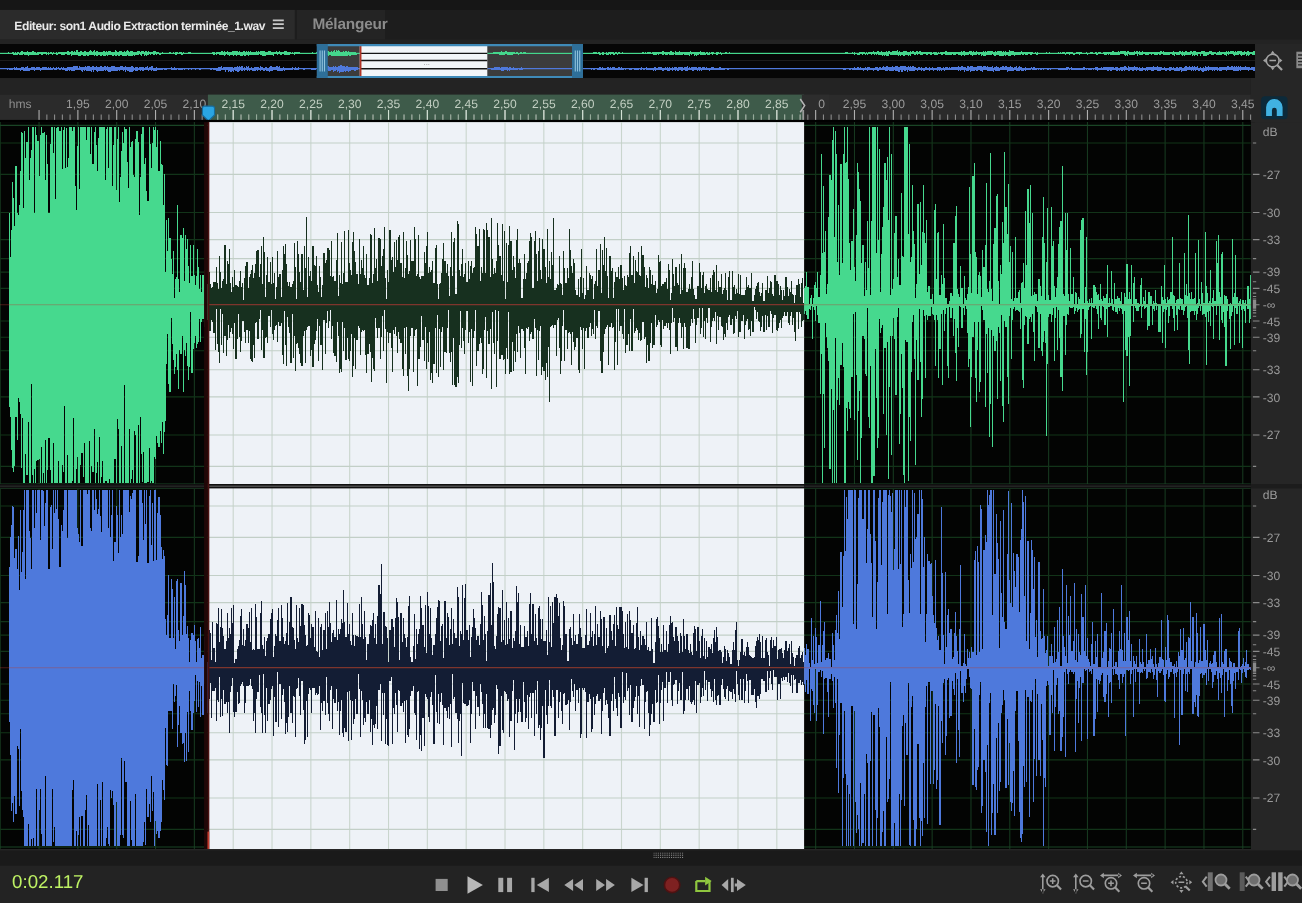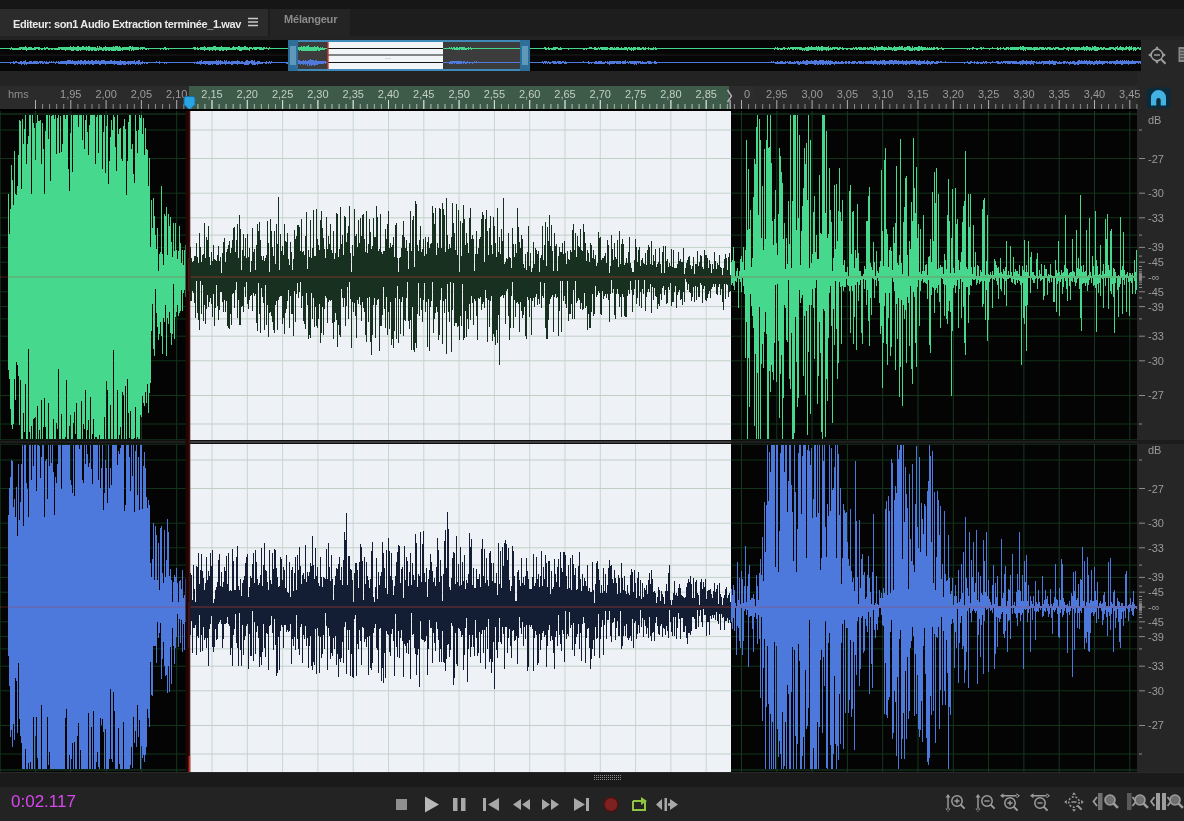--- a/index.html
+++ b/index.html
@@ -5,21 +5,21 @@
 .abs{position:absolute}
 </style></head><body>
 <div class="abs" style="left:0;top:0;width:1184px;height:9px;background:#161616"></div>
 <div class="abs" style="left:0;top:9px;width:1184px;height:27px;background:#1d1d1d"></div>
 <div class="abs" style="left:0;top:9px;width:268px;height:27px;background:#2b2b2b"></div>
 <div class="abs" style="left:13px;top:18px;width:240px;height:20px;color:#e9e9e9;font-size:11px;font-weight:700;letter-spacing:-0.4px;white-space:nowrap">Editeur: son1 Audio Extraction terminée_1.wav</div>
 <svg class="abs" style="left:246px;top:15px" width="14" height="14">
     <path d="M2 3.5H12M2 7H12M2 10.5H12" stroke="#c9c9c9" stroke-width="1.6"></path>
   </svg>
 <div class="abs" style="left:270px;top:9px;width:80px;height:27px;background:#242424"></div>
-<div class="abs" style="left:284px;top:13px;color:#8b8b8b;font-size:11px;font-weight:700;letter-spacing:-0.2px">Mélangeur</div>
+<div class="abs" style="left:284px;top:13px;color:#8b8b8b;font-size:14px;font-weight:700;letter-spacing:-0.2px">Mélangeur</div>
 <div class="abs" style="left:0;top:36px;width:1184px;height:4px;background:#232323"></div>
 <div class="abs" style="left:1137px;top:40px;width:47px;height:732px;background:#262626"></div>
 <svg class="abs" style="left:0;top:40px" width="1141" height="31" viewBox="0 0 1141 31">
     <rect width="1141" height="31" fill="#060606"></rect>
     <rect y="14.6" width="1141" height="0.9" fill="#1e1e1e"></rect>
     <rect x="288" y="0" width="242" height="31" fill="#3c3c3c"></rect>
     <path d="M0 8.5H1141" stroke="#3fae71" stroke-width="1"></path>
     <path d="M0 22.5H1141" stroke="#5377cc" stroke-width="1"></path>
     <path d="M0 8.2V8.8M1 8.2V8.8M2 8.2V8.8M3 8.2V8.9M4 8.1V9.0M5 8.2V9.1M6 8.2V9.0M7 8.2V8.8M8 7.7V8.9M9 8.0V9.3M10 7.8V9.5M11 7.3V9.4M12 7.5V9.7M13 7.8V9.6M14 7.6V9.8M15 7.8V9.7M16 7.6V9.7M17 7.6V9.5M18 7.8V9.7M19 6.9V9.9M20 6.8V9.8M21 7.2V9.4M22 7.0V10.3M23 7.1V9.7M24 6.9V9.6M25 6.4V10.0M26 7.0V10.5M27 7.6V10.2M28 6.9V9.6M29 6.9V10.2M30 6.7V9.7M31 7.0V9.7M32 7.5V10.4M33 7.8V9.9M34 7.4V9.7M35 7.2V10.0M36 7.1V9.2M37 7.2V9.2M38 7.3V9.9M39 7.3V9.9M40 7.7V9.3M41 7.6V9.5M42 7.6V9.9M43 7.9V9.2M44 7.0V10.0M45 7.9V9.5M46 7.1V9.4M47 7.3V9.2M48 7.8V9.8M49 7.7V9.5M50 7.8V9.1M51 7.5V9.6M52 8.0V9.6M53 7.7V9.1M54 7.5V9.5M55 7.7V9.5M56 7.5V9.7M57 7.6V9.9M58 7.3V9.8M59 7.0V10.0M60 7.1V9.2M61 6.7V10.3M62 6.7V10.4M63 7.1V10.0M64 7.1V9.5M65 6.6V10.6M66 6.6V10.3M67 7.1V9.8M68 6.6V9.6M69 7.0V10.0M70 5.9V10.1M71 7.2V11.0M72 6.9V11.1M73 6.1V10.6M74 6.8V10.2M75 7.1V9.9M76 7.1V11.0M77 6.2V10.9M78 6.3V10.5M79 6.9V9.9M80 6.9V10.8M81 6.6V10.3M82 5.9V10.0M83 6.3V10.1M84 7.4V10.4M85 6.5V9.9M86 5.9V11.1M87 6.9V9.8M88 6.1V10.7M89 6.0V10.8M90 7.2V9.7M91 7.1V11.0M92 7.3V10.8M93 6.9V10.2M94 6.6V10.8M95 6.5V10.7M96 7.5V10.5M97 6.1V10.4M98 7.5V10.6M99 6.1V10.0M100 6.8V9.8M101 7.4V10.0M102 7.5V10.8M103 7.3V10.7M104 7.4V10.0M105 5.8V10.7M106 6.5V10.6M107 7.1V9.9M108 7.3V11.0M109 6.5V10.5M110 6.8V9.7M111 7.2V11.2M112 7.0V11.1M113 6.2V11.3M114 7.4V10.9M115 6.1V10.8M116 5.9V10.2M117 6.0V10.7M118 7.3V10.7M119 6.2V10.9M120 6.5V10.8M121 7.5V10.2M122 7.4V10.8M123 7.0V10.2M124 7.0V10.2M125 6.6V10.4M126 6.7V10.1M127 6.8V9.5M128 7.3V9.7M129 6.2V10.5M130 6.4V9.4M131 7.4V10.5M132 6.4V9.8M133 6.6V10.6M134 7.3V10.4M135 6.6V9.9M136 6.9V9.5M137 7.0V10.1M138 7.4V9.5M139 7.7V9.3M140 6.7V10.0M141 6.8V9.3M142 7.3V10.1M143 7.3V9.3M144 7.2V9.1M145 8.0V9.6M146 7.9V9.6M147 8.0V9.4M148 7.5V9.5M149 7.9V9.1M150 8.0V8.9M151 7.8V9.1M152 7.9V8.9M153 7.8V9.2M154 7.5V9.1M155 7.7V9.1M156 7.9V9.0M157 7.8V9.0M158 7.6V9.2M159 7.8V9.2M160 7.6V9.7M161 7.5V9.0M162 7.8V9.0M163 7.5V9.5M164 7.3V9.0M165 7.4V9.6M166 8.0V9.6M167 7.6V8.9M168 7.9V9.5M169 7.8V9.1M170 8.1V9.0M171 7.6V9.4M172 7.7V9.4M173 7.7V9.1M174 8.1V9.0M175 8.0V9.2M176 8.0V8.8M177 8.0V9.2M178 7.8V9.2M179 7.9V8.8M180 7.8V8.9M181 8.2V9.0M182 8.1V9.1M183 8.2V8.8M184 7.8V9.0M185 7.9V8.8M186 8.0V8.9M187 8.2V9.0M188 8.0V8.8M189 8.0V8.8M190 8.0V9.0M191 8.0V9.1M192 7.8V9.0M193 7.4V9.0M194 7.3V9.6M195 7.2V9.8M196 7.9V9.1M197 7.1V10.0M198 7.7V9.5M199 7.5V9.3M200 7.1V9.9M201 6.6V10.1M202 6.5V9.9M203 7.2V9.7M204 6.4V10.5M205 7.0V9.7M206 7.6V9.5M207 6.5V10.0M208 7.0V9.9M209 7.3V10.6M210 7.4V10.3M211 6.8V9.7M212 6.6V11.0M213 6.0V9.8M214 6.2V9.7M215 6.4V10.7M216 6.6V10.0M217 7.4V10.2M218 6.5V10.2M219 7.3V10.9M220 6.9V10.9M221 6.2V10.4M222 6.7V10.5M223 7.3V10.8M224 6.7V10.0M225 7.2V10.1M226 6.6V10.7M227 7.2V9.8M228 6.8V9.8M229 7.2V9.9M230 7.6V9.7M231 7.7V9.7M232 7.4V9.7M233 6.4V9.6M234 7.1V9.6M235 6.6V10.0M236 7.1V9.4M237 6.6V9.8M238 6.4V10.3M239 6.2V10.7M240 6.7V10.6M241 7.1V10.8M242 7.1V9.7M243 7.3V10.0M244 6.2V9.7M245 6.3V10.1M246 6.5V9.8M247 7.3V10.3M248 7.6V10.4M249 6.9V10.6M250 7.4V9.4M251 6.8V9.4M252 7.6V10.2M253 7.3V9.4M254 6.8V9.5M255 7.2V10.0M256 7.0V10.0M257 7.4V9.4M258 7.3V9.3M259 6.7V10.0M260 6.8V10.2M261 7.0V9.8M262 7.5V9.8M263 7.2V9.6M264 7.4V9.2M265 7.8V9.2M266 7.1V9.2M267 7.8V9.1M268 7.6V9.7M269 7.3V9.3M270 7.6V9.3M271 7.5V9.4M272 7.5V9.4M273 7.9V9.2M274 7.9V9.2M275 7.8V8.9M276 7.8V9.2M277 8.1V8.8M278 8.0V9.1M279 8.2V8.9M280 8.2V9.0M281 8.2V8.9M282 8.1V8.8M283 8.1V9.0M284 7.7V8.9M285 8.0V9.4M286 8.1V8.9M287 8.0V9.0M288 7.4V9.2M289 7.8V9.4M290 7.4V9.1M291 7.7V9.2M292 7.7V9.1M293 7.0V9.6M294 7.6V9.4M295 6.6V9.9M296 6.9V10.0M297 7.5V9.7M298 6.6V9.8M299 6.7V10.9M300 7.0V9.7M301 6.4V10.7M302 7.3V10.8M303 6.4V11.2M304 5.5V10.6M305 7.3V11.1M306 5.9V10.8M307 6.3V10.9M308 5.3V10.5M309 6.8V10.9M310 7.2V10.9M311 7.3V11.1M312 6.6V10.7M313 7.1V10.5M314 6.4V10.9M315 6.8V11.1M316 6.9V10.5M317 6.1V10.3M318 7.3V11.2M319 7.5V10.5M320 7.3V9.7M321 7.5V10.0M322 7.4V9.9M323 7.6V9.6M324 7.9V10.0M325 7.8V9.1M326 7.9V8.8M327 8.2V8.8M444 8.2V8.8M445 8.1V8.8M446 7.9V8.8M447 8.0V9.0M448 7.8V9.1M449 7.3V9.0M450 7.5V9.4M451 7.1V9.1M452 7.7V9.5M453 6.9V9.4M454 7.4V9.9M455 7.6V10.2M456 6.6V9.7M457 6.9V10.0M458 7.6V9.7M459 7.4V10.0M460 6.8V9.4M461 7.4V10.2M462 7.1V10.1M463 7.3V10.1M464 7.2V10.1M465 7.5V10.1M466 7.5V10.1M467 7.7V9.2M468 7.1V9.5M469 7.8V9.3M470 7.1V9.4M471 7.8V9.7M472 7.8V9.2M473 7.5V9.0M474 7.7V8.9M475 8.0V9.1M476 7.5V9.3M477 7.7V8.9M478 7.7V8.9M479 7.8V9.2M480 8.0V8.8M481 7.9V8.8M482 8.0V8.9M483 8.0V8.8M484 8.0V8.9M485 8.1V8.9M486 8.2V8.8M487 8.1V8.8M488 8.2V8.8M489 8.1V8.9M490 8.2V8.9M491 8.2V8.8M492 8.2V8.8M493 8.2V8.8M494 8.1V8.8M495 8.2V8.9M496 8.1V8.9M497 8.2V8.8M498 8.2V8.9M499 8.2V8.8M500 8.2V8.8M501 8.2V8.8M502 8.2V8.8M503 8.2V8.8M504 8.2V8.8M505 8.2V8.8M506 8.1V8.8M507 8.2V8.8M508 8.2V8.8M509 8.2V8.8M510 8.2V8.8M511 8.2V8.9M512 8.2V8.8M513 8.2V8.8M514 8.2V8.8M515 8.2V8.8M516 8.2V8.8M517 8.2V8.8M518 8.1V8.8M519 8.2V8.8M520 8.2V8.8M521 8.2V8.8M522 8.2V8.8M523 8.2V8.8M524 8.1V8.8M525 8.2V8.8M526 8.2V8.8M527 8.1V8.8M528 8.0V8.9M529 8.2V8.9M530 8.2V8.8M531 8.0V8.9M532 8.0V8.8M533 8.1V9.1M534 8.0V8.8M535 8.2V9.1M536 7.9V9.1M537 7.8V8.8M538 8.0V9.1M539 8.0V9.1M540 7.5V9.3M541 7.7V9.4M542 7.7V9.0M543 7.9V9.1M544 7.4V9.4M545 7.3V9.7M546 7.9V9.8M547 7.9V9.4M548 7.3V9.9M549 7.6V9.9M550 7.9V9.1M551 7.6V9.6M552 7.9V9.7M553 7.2V9.6M554 7.4V9.5M555 7.0V10.0M556 7.2V9.2M557 7.4V9.3M558 7.6V9.8M559 7.9V9.7M560 7.3V9.5M561 7.9V9.7M562 7.5V9.1M563 7.6V9.1M564 7.8V9.1M565 7.9V9.4M566 7.5V9.4M567 8.0V9.4M568 8.1V9.5M569 8.1V9.1M570 7.8V9.0M571 8.0V8.9M572 8.0V8.8M573 8.1V8.8M574 7.8V9.0M575 8.2V8.9M576 7.9V8.9M577 8.0V9.2M578 7.8V9.2M579 8.2V8.9M580 7.8V8.9M581 7.8V9.0M582 7.8V9.3M583 8.0V9.5M584 7.6V9.5M585 7.6V9.1M586 7.8V9.5M587 7.5V9.3M588 7.8V9.2M589 7.2V9.0M590 7.3V9.2M591 7.4V9.1M592 7.8V9.2M593 7.7V9.3M594 7.1V9.9M595 7.1V9.8M596 7.7V10.1M597 7.6V10.0M598 7.3V9.3M599 7.7V9.8M600 7.0V9.4M601 7.3V9.5M602 6.7V9.6M603 6.7V9.8M604 7.2V9.5M605 7.1V10.1M606 7.4V9.7M607 6.9V10.3M608 7.5V9.3M609 7.7V9.6M610 6.7V9.7M611 7.4V10.0M612 7.2V9.7M613 7.8V9.5M614 6.8V10.0M615 7.5V9.9M616 7.3V10.1M617 7.1V10.1M618 6.7V10.0M619 7.6V10.0M620 7.6V9.6M621 7.0V9.5M622 7.5V10.2M623 7.7V9.9M624 7.1V10.0M625 6.9V9.6M626 7.0V10.3M627 7.6V10.5M628 6.8V9.3M629 7.3V10.2M630 7.6V9.5M631 7.0V10.5M632 7.5V10.2M633 7.4V10.5M634 7.4V10.4M635 6.9V9.7M636 7.5V9.3M637 6.5V10.0M638 6.9V10.1M639 7.1V9.8M640 7.7V10.3M641 7.8V9.6M642 7.3V9.4M643 7.0V9.6M644 7.8V10.0M645 7.3V9.8M646 7.8V9.2M647 7.5V9.2M648 7.4V10.1M649 7.5V9.4M650 7.9V9.5M651 7.5V9.8M652 7.7V9.9M653 7.3V9.5M654 7.8V9.2M655 7.4V9.5M656 8.0V9.6M657 8.0V8.9M658 7.8V9.3M659 7.9V9.2M660 7.6V8.9M661 8.1V9.3M662 8.1V9.2M663 7.6V9.3M664 8.2V9.1M665 8.0V8.9M666 8.0V9.0M667 7.8V8.9M668 7.9V8.8M669 8.2V8.8M670 8.1V8.8M671 8.0V8.9M672 8.0V8.8M673 8.2V8.9M674 8.2V8.8M675 8.2V8.9M676 8.2V8.8M677 8.1V8.8M678 8.2V8.9M679 8.1V8.9M680 8.1V8.9M681 8.2V8.8M682 8.2V8.8M683 8.2V8.8M684 8.2V8.9M685 8.2V8.9M686 8.2V8.8M687 8.2V8.8M688 8.2V8.8M689 8.2V8.8M690 8.2V8.8M691 8.2V8.8M692 8.2V8.8M693 8.2V8.8M694 8.2V8.8M695 8.2V8.8M696 8.2V8.8M697 8.2V8.9M698 8.2V8.8M699 8.2V8.8M700 8.2V8.8M701 8.2V8.8M702 8.2V8.8M703 8.2V8.9M704 8.2V8.9M705 8.1V8.9M706 8.1V8.8M707 8.2V8.8M708 8.1V8.8M709 8.1V8.8M710 8.2V8.9M711 8.1V8.9M712 8.2V8.8M713 8.2V8.9M714 8.2V8.8M715 8.2V8.8M716 8.2V8.9M717 8.2V8.8M718 8.2V8.8M719 8.2V8.8M720 8.2V8.8M721 8.2V8.8M722 8.2V8.9M723 8.2V8.8M724 8.2V8.8M725 8.2V8.8M726 8.1V8.8M727 8.2V8.8M728 8.2V8.8M729 8.2V8.8M730 8.2V8.8M731 8.2V8.8M732 8.2V8.8M733 8.2V8.8M734 8.2V8.8M735 8.2V8.8M736 8.2V8.8M737 8.2V8.8M738 8.1V8.8M739 8.1V8.8M740 8.2V8.8M741 8.2V8.8M742 8.2V8.8M743 8.1V8.8M744 8.1V8.8M745 8.2V8.8M746 8.2V8.8M747 8.1V8.8M748 8.2V8.8M749 8.2V8.9M750 8.2V8.9M751 8.2V8.8M752 8.1V8.8M753 8.2V8.9M754 8.0V9.0M755 8.2V8.8M756 8.0V8.9M757 7.9V9.1M758 8.2V8.8M759 8.1V9.0M760 8.1V8.8M761 8.2V9.0M762 8.2V8.9M763 8.0V9.1M764 8.1V8.8M765 8.1V9.1M766 7.8V8.8M767 8.0V9.3M768 8.0V9.0M769 7.7V8.9M770 7.6V9.0M771 8.0V9.0M772 7.9V9.4M773 8.0V9.1M774 7.8V9.5M775 7.3V9.0M776 8.0V9.2M777 7.2V9.7M778 7.8V9.5M779 7.9V9.2M780 7.9V9.6M781 7.6V9.7M782 7.7V9.5M783 7.2V9.3M784 7.3V9.6M785 7.7V9.1M786 7.7V9.3M787 7.8V10.1M788 7.0V9.4M789 7.8V9.8M790 6.9V9.4M791 7.3V9.3M792 7.4V10.0M793 7.1V9.5M794 6.6V9.4M795 7.0V9.9M796 6.9V9.4M797 7.0V9.9M798 6.5V9.4M799 6.6V9.7M800 7.1V9.9M801 6.6V10.3M802 7.7V10.5M803 7.6V9.6M804 7.5V10.5M805 7.4V9.7M806 6.5V10.8M807 7.4V10.8M808 6.3V10.7M809 6.8V9.5M810 7.4V9.8M811 6.3V10.3M812 6.7V10.3M813 6.5V10.1M814 6.7V10.0M815 6.6V9.8M816 5.9V9.8M817 7.3V11.0M818 6.4V9.7M819 7.2V11.0M820 7.4V9.8M821 6.0V10.6M822 6.2V10.5M823 6.5V10.3M824 6.6V10.3M825 6.9V9.7M826 7.0V10.5M827 7.3V10.3M828 6.4V10.6M829 7.6V9.5M830 6.8V9.5M831 7.6V10.4M832 7.4V10.3M833 6.7V9.3M834 6.7V10.0M835 7.1V9.4M836 6.8V9.2M837 6.8V9.7M838 7.5V10.1M839 7.3V10.0M840 7.2V9.2M841 7.7V9.2M842 6.9V9.6M843 7.6V10.1M844 7.5V9.3M845 7.5V9.3M846 7.6V9.8M847 7.6V9.7M848 7.9V9.1M849 7.6V9.3M850 7.6V9.8M851 7.6V10.0M852 7.9V9.6M853 7.0V9.2M854 7.8V9.5M855 7.0V9.1M856 7.1V9.6M857 7.7V10.0M858 7.2V9.3M859 7.3V9.5M860 6.8V10.1M861 6.9V9.7M862 7.6V10.2M863 6.9V9.8M864 7.4V10.2M865 7.4V10.4M866 7.6V9.4M867 7.2V10.3M868 7.6V10.4M869 7.0V9.7M870 7.3V9.4M871 6.9V9.8M872 6.9V10.2M873 7.6V9.9M874 6.3V10.5M875 7.5V10.2M876 6.4V9.8M877 6.5V10.7M878 7.0V10.3M879 7.3V10.0M880 7.0V9.9M881 6.4V9.5M882 6.3V9.9M883 6.7V10.0M884 7.4V10.5M885 6.5V9.7M886 7.4V9.6M887 7.5V10.3M888 6.3V9.9M889 7.1V9.5M890 7.2V9.8M891 7.0V9.5M892 7.5V10.5M893 7.3V10.2M894 6.3V10.6M895 7.4V10.7M896 6.6V10.7M897 7.4V9.9M898 6.7V9.8M899 6.1V10.1M900 6.7V10.1M901 6.1V10.0M902 6.4V9.5M903 7.6V10.2M904 7.1V10.5M905 6.5V10.7M906 7.2V10.1M907 6.1V9.8M908 6.2V9.8M909 6.2V10.6M910 6.6V10.9M911 7.5V10.9M912 6.3V10.8M913 7.5V10.4M914 6.7V10.9M915 7.1V9.9M916 7.2V9.6M917 7.1V11.2M918 5.9V10.6M919 6.0V11.0M920 6.8V10.0M921 6.0V9.7M922 7.3V10.5M923 7.4V10.3M924 7.3V9.6M925 7.4V10.0M926 7.6V9.9M927 7.4V9.9M928 7.5V10.3M929 6.8V9.5M930 7.7V10.1M931 7.4V9.5M932 7.6V9.9M933 7.4V9.8M934 7.1V10.2M935 7.5V9.4M936 7.3V9.4M937 7.2V9.6M938 7.7V9.7M939 7.6V9.4M940 7.8V9.4M941 7.4V9.0M942 7.9V9.6M943 7.7V9.6M944 8.0V9.1M945 8.1V9.2M946 8.1V9.1M947 8.0V9.2M948 8.1V9.3M949 8.2V9.1M950 7.8V9.0M951 7.7V9.0M952 8.1V9.1M953 8.1V8.8M954 7.7V9.1M955 8.0V9.1M956 8.0V9.1M957 7.8V8.9M958 8.0V9.0M959 8.0V9.1M960 7.9V8.9M961 7.8V9.3M962 7.5V9.2M963 7.9V8.9M964 7.6V9.4M965 7.9V9.3M966 7.6V9.0M967 7.6V9.5M968 7.6V9.4M969 8.0V9.6M970 7.7V9.4M971 7.5V9.3M972 7.3V9.6M973 7.4V9.1M974 7.5V9.3M975 7.5V9.2M976 7.8V9.8M977 7.9V9.6M978 7.9V9.3M979 7.7V9.3M980 7.2V9.1M981 7.4V9.8M982 7.5V9.1M983 7.3V9.3M984 7.9V9.2M985 7.9V9.2M986 8.0V9.2M987 8.0V9.0M988 7.6V9.4M989 8.0V9.7M990 8.0V9.3M991 7.7V9.1M992 7.4V9.3M993 7.7V9.0M994 7.9V9.1M995 7.9V9.1M996 7.5V9.1M997 7.2V9.9M998 7.8V9.8M999 7.5V9.1M1000 7.4V9.5M1001 7.8V9.4M1002 7.8V9.1M1003 7.2V9.3M1004 7.7V9.9M1005 7.6V10.1M1006 7.1V9.6M1007 7.0V9.4M1008 7.2V10.1M1009 7.5V9.2M1010 7.3V9.8M1011 6.7V10.1M1012 6.7V10.1M1013 7.2V9.8M1014 7.4V10.2M1015 6.9V10.3M1016 7.2V10.0M1017 6.7V9.7M1018 7.1V9.9M1019 6.6V9.4M1020 6.3V9.5M1021 6.6V9.5M1022 6.3V9.6M1023 6.4V10.5M1024 7.3V10.4M1025 6.8V10.7M1026 6.7V9.4M1027 6.9V10.0M1028 6.9V9.7M1029 7.3V10.4M1030 7.0V10.0M1031 6.5V10.2M1032 7.6V9.5M1033 6.6V9.5M1034 6.8V10.5M1035 7.2V9.5M1036 6.7V9.6M1037 7.4V10.0M1038 7.6V10.0M1039 6.8V10.1M1040 7.3V9.3M1041 7.2V10.2M1042 7.3V10.4M1043 6.9V9.7M1044 7.5V9.9M1045 7.0V9.3M1046 7.5V9.5M1047 7.2V10.3M1048 7.2V9.4M1049 7.4V9.5M1050 7.0V10.0M1051 7.6V10.1M1052 7.6V9.8M1053 7.1V9.3M1054 7.6V9.6M1055 6.6V9.8M1056 6.8V9.3M1057 7.3V9.4M1058 6.7V10.0M1059 7.6V9.8M1060 7.7V9.9M1061 7.7V10.0M1062 7.7V10.0M1063 7.2V10.1M1064 7.1V9.2M1065 7.7V9.2M1066 7.7V10.3M1067 6.6V10.3M1068 7.0V10.5M1069 7.4V9.4M1070 7.7V10.1M1071 7.3V9.8M1072 6.5V10.3M1073 6.7V9.4M1074 7.0V10.4M1075 6.5V10.6M1076 7.2V10.4M1077 7.0V10.8M1078 6.6V9.7M1079 6.8V10.0M1080 7.5V9.8M1081 7.4V9.8M1082 6.6V10.1M1083 6.4V9.5M1084 7.3V10.8M1085 6.8V10.1M1086 6.4V10.7M1087 6.2V10.3M1088 7.1V10.4M1089 7.4V11.0M1090 7.2V9.5M1091 7.5V10.6M1092 6.4V9.5M1093 6.7V9.5M1094 6.4V10.8M1095 6.3V10.6M1096 7.0V10.8M1097 7.0V10.5M1098 6.9V9.6M1099 7.5V9.6M1100 6.6V9.4M1101 6.5V9.7M1102 7.5V10.1M1103 7.1V9.6M1104 7.3V9.2M1105 7.5V9.5M1106 7.8V9.7M1107 7.7V9.9M1108 7.5V10.0M1109 6.8V9.9M1110 6.9V10.1M1111 7.3V9.4M1112 7.4V9.3M1113 7.3V10.1M1114 7.7V10.1M1115 6.6V10.6M1116 7.3V9.4M1117 6.4V9.6M1118 7.6V9.5M1119 6.8V9.5M1120 6.3V9.5M1121 6.6V9.7M1122 7.0V10.8M1123 6.7V9.6M1124 7.6V10.2M1125 6.7V10.4M1126 6.2V10.2M1127 6.7V9.4M1128 6.6V10.1M1129 6.3V10.5M1130 7.2V9.8M1131 6.3V9.7M1132 7.5V9.4M1133 6.9V10.5M1134 6.8V9.9M1135 6.8V10.5M1136 7.5V9.9M1137 6.9V9.4M1138 7.4V9.3M1139 7.6V10.0M1140 6.8V10.2" stroke="#44d68c" stroke-width="1" shape-rendering="crispEdges"></path>
     <path d="M0 22.2V22.8M1 22.2V22.8M2 22.2V22.8M3 22.2V22.8M4 22.0V22.8M5 21.8V22.9M6 21.8V22.9M7 21.9V23.2M8 21.7V23.1M9 21.9V23.3M10 21.9V23.5M11 21.6V23.4M12 21.5V23.1M13 21.1V23.9M14 21.5V23.5M15 21.3V23.4M16 21.4V23.4M17 21.7V23.4M18 21.7V24.0M19 21.5V24.2M20 21.0V23.6M21 20.5V24.6M22 21.7V24.3M23 21.1V24.4M24 20.5V24.5M25 20.2V24.3M26 21.5V24.5M27 21.6V24.2M28 21.5V23.6M29 21.3V24.0M30 21.3V23.6M31 21.0V24.3M32 21.7V23.6M33 20.6V23.8M34 21.0V23.7M35 21.2V23.6M36 20.6V23.8M37 21.4V24.1M38 21.5V23.6M39 21.0V23.3M40 21.0V23.8M41 21.1V23.4M42 20.9V24.0M43 21.8V23.6M44 20.9V23.2M45 21.7V23.9M46 21.3V23.6M47 21.7V23.8M48 21.5V23.7M49 21.0V23.1M50 21.7V23.2M51 21.1V23.4M52 21.6V23.1M53 21.2V23.1M54 21.6V23.2M55 21.7V23.8M56 21.2V23.1M57 21.7V23.2M58 21.0V23.7M59 21.5V23.7M60 21.4V24.1M61 20.7V24.1M62 21.2V23.7M63 20.5V24.2M64 21.3V23.5M65 21.3V24.2M66 21.3V24.6M67 20.0V24.2M68 20.1V24.1M69 20.1V24.0M70 19.8V23.8M71 21.4V23.6M72 20.0V24.0M73 21.3V24.0M74 21.1V24.7M75 21.3V25.4M76 21.2V23.7M77 21.3V24.9M78 19.6V23.8M79 20.9V24.1M80 20.3V24.8M81 20.1V24.1M82 20.8V24.4M83 20.5V25.3M84 20.2V23.7M85 19.6V25.2M86 20.6V23.7M87 20.9V23.7M88 19.9V24.4M89 20.5V25.0M90 20.5V24.1M91 20.0V24.1M92 20.0V24.8M93 20.6V24.9M94 20.7V24.3M95 19.9V23.9M96 20.1V24.2M97 21.3V23.7M98 20.1V24.2M99 21.0V25.0M100 21.0V25.0M101 20.1V24.3M102 20.0V24.2M103 19.6V24.4M104 20.2V24.4M105 21.0V24.8M106 21.3V24.4M107 21.1V24.4M108 21.2V23.9M109 20.8V24.3M110 20.2V23.8M111 20.0V23.7M112 20.9V24.4M113 20.6V24.0M114 20.1V25.4M115 20.9V23.8M116 21.2V24.1M117 21.2V24.9M118 21.3V25.4M119 21.1V25.0M120 20.0V25.1M121 20.5V24.6M122 21.4V24.0M123 21.0V24.9M124 20.8V24.5M125 20.9V24.6M126 21.5V24.0M127 21.3V24.0M128 21.2V24.7M129 21.1V23.9M130 20.9V24.6M131 21.4V23.8M132 21.1V23.7M133 21.1V23.8M134 20.2V23.8M135 21.5V24.5M136 20.6V23.9M137 20.9V23.8M138 20.3V24.6M139 20.4V24.0M140 21.6V24.6M141 21.7V24.1M142 21.1V24.3M143 21.6V23.2M144 21.6V23.7M145 21.6V23.2M146 21.5V23.6M147 21.7V23.6M148 22.0V23.2M149 21.7V22.9M150 21.8V23.3M151 22.0V23.4M152 22.1V23.0M153 22.0V22.9M154 22.1V23.0M155 21.9V23.1M156 21.3V23.4M157 21.6V23.2M158 21.9V23.3M159 21.2V23.5M160 21.9V23.4M161 22.0V23.1M162 21.6V23.4M163 21.9V23.2M164 21.7V23.5M165 22.0V23.2M166 21.5V23.6M167 21.5V23.1M168 21.8V23.3M169 21.8V23.1M170 21.8V22.9M171 21.5V23.3M172 22.1V23.1M173 21.9V23.1M174 21.9V23.3M175 21.8V22.9M176 21.8V23.0M177 21.7V23.0M178 22.1V23.3M179 22.2V23.1M180 22.0V22.8M181 22.1V23.3M182 22.0V23.2M183 21.7V22.8M184 22.1V22.9M185 22.2V22.9M186 21.8V22.9M187 22.1V23.0M188 22.2V22.8M189 22.2V22.9M190 22.2V22.9M191 21.7V23.3M192 21.8V23.2M193 21.7V23.0M194 21.9V23.5M195 21.6V23.3M196 21.8V23.9M197 21.4V24.1M198 21.6V24.1M199 20.8V24.3M200 21.0V24.5M201 20.3V23.8M202 21.6V23.6M203 20.6V23.5M204 20.7V23.7M205 21.3V25.0M206 21.2V23.5M207 20.7V24.0M208 21.3V25.1M209 20.8V24.9M210 21.1V25.0M211 20.5V24.4M212 21.4V25.2M213 21.2V24.0M214 20.8V24.3M215 21.2V24.2M216 20.3V25.1M217 21.1V25.1M218 20.2V24.5M219 21.1V23.9M220 20.4V24.9M221 21.4V23.6M222 20.5V24.4M223 21.5V23.5M224 20.1V23.6M225 20.5V24.9M226 20.3V23.9M227 21.6V24.4M228 21.4V24.0M229 21.3V23.7M230 21.5V24.4M231 21.1V24.8M232 21.1V24.5M233 21.2V23.7M234 21.3V24.3M235 21.3V23.6M236 21.4V23.6M237 20.2V24.9M238 20.8V23.7M239 20.7V23.9M240 21.5V24.4M241 21.1V23.8M242 20.5V24.2M243 21.5V24.2M244 21.5V24.9M245 21.2V25.1M246 20.3V24.7M247 20.4V24.9M248 21.2V24.5M249 20.5V23.5M250 20.5V23.4M251 20.3V24.0M252 20.4V24.7M253 20.9V24.5M254 20.4V24.6M255 21.6V24.6M256 21.5V24.4M257 21.4V24.7M258 21.3V23.7M259 21.4V24.2M260 21.7V24.0M261 21.5V23.9M262 21.7V23.5M263 21.7V23.4M264 21.8V23.2M265 21.6V24.0M266 21.0V24.0M267 21.9V23.1M268 21.6V23.6M269 21.3V23.4M270 21.5V23.5M271 21.3V23.4M272 21.8V23.0M273 22.1V23.1M274 22.1V22.9M275 21.5V23.1M276 21.8V23.2M277 21.9V23.3M278 22.1V22.9M279 22.2V22.9M280 21.8V22.9M281 21.9V22.8M282 22.0V23.1M283 22.1V23.4M284 21.7V23.4M285 21.6V23.3M286 22.0V23.5M287 21.9V23.6M288 21.9V23.1M289 21.7V23.8M290 21.8V23.5M291 21.5V23.3M292 21.7V23.6M293 20.7V23.6M294 21.5V24.5M295 20.3V24.7M296 20.5V23.4M297 20.3V23.6M298 20.1V24.0M299 20.2V24.4M300 21.2V24.7M301 20.8V23.8M302 21.0V23.8M303 20.1V25.0M304 20.8V24.3M305 20.3V24.6M306 20.8V24.0M307 21.1V25.9M308 19.6V24.4M309 19.9V26.0M310 19.3V25.0M311 19.7V25.9M312 19.9V25.3M313 19.8V24.9M314 20.6V25.6M315 19.9V24.6M316 20.0V24.5M317 20.7V25.4M318 20.8V24.1M319 20.6V24.2M320 20.7V23.7M321 20.8V23.9M322 20.8V24.4M323 20.7V24.1M324 21.2V23.4M325 21.1V23.8M326 22.1V22.9M327 22.2V22.8M444 22.1V22.8M445 22.2V23.0M446 22.1V23.0M447 22.1V23.4M448 21.8V23.3M449 22.0V23.5M450 21.0V23.6M451 21.0V23.7M452 21.1V23.5M453 20.9V23.3M454 21.0V23.8M455 21.4V23.4M456 21.3V24.4M457 21.0V24.2M458 20.6V24.1M459 20.5V23.5M460 20.9V24.0M461 21.0V24.4M462 21.5V23.4M463 20.7V24.4M464 21.0V23.3M465 21.5V23.7M466 21.8V23.7M467 20.8V23.2M468 21.8V23.4M469 21.5V23.5M470 21.5V23.2M471 21.6V23.1M472 21.8V23.7M473 21.7V23.4M474 21.3V23.2M475 21.9V23.4M476 21.4V22.9M477 21.8V22.9M478 21.9V23.0M479 21.7V23.0M480 22.1V22.8M481 22.2V22.8M482 22.2V22.9M483 22.1V22.8M484 22.1V23.0M485 22.2V22.9M486 22.2V22.8M487 22.2V22.8M488 22.1V22.8M489 22.2V22.8M490 22.2V22.8M491 22.2V22.8M492 22.2V22.9M493 22.1V22.8M494 22.2V22.8M495 22.1V22.8M496 22.2V22.8M497 22.2V22.8M498 22.2V22.9M499 22.2V22.8M500 22.2V22.8M501 22.1V22.8M502 22.2V22.8M503 22.1V22.8M504 22.2V22.8M505 22.2V22.8M506 22.2V22.8M507 22.2V22.9M508 22.2V22.8M509 22.2V22.8M510 22.2V22.8M511 22.2V22.8M512 22.2V22.8M513 22.2V22.8M514 22.2V22.8M515 22.2V22.8M516 22.2V22.8M517 22.2V22.8M518 22.2V22.8M519 22.2V22.8M520 22.2V22.8M521 22.2V22.9M522 22.2V22.8M523 22.2V22.8M524 22.1V22.8M525 22.0V22.9M526 22.2V22.8M527 22.0V22.8M528 22.0V23.1M529 22.0V22.8M530 21.9V22.8M531 21.9V22.9M532 22.0V23.1M533 21.9V22.8M534 22.0V23.0M535 21.9V22.9M536 22.0V23.0M537 22.1V23.1M538 22.0V23.3M539 21.7V23.0M540 21.9V23.4M541 22.0V23.1M542 21.4V23.0M543 21.9V23.5M544 21.4V23.3M545 21.3V23.9M546 21.1V23.3M547 21.8V23.6M548 21.2V23.3M549 21.8V23.8M550 21.6V23.6M551 21.9V23.1M552 20.9V23.2M553 21.0V23.8M554 21.4V23.6M555 20.9V23.9M556 21.6V23.8M557 20.8V23.2M558 21.1V23.7M559 21.0V23.6M560 21.4V23.5M561 21.7V23.5M562 21.2V23.4M563 21.3V23.4M564 22.0V23.6M565 21.2V23.8M566 21.8V23.5M567 21.5V23.3M568 21.7V23.0M569 21.9V23.4M570 21.8V22.9M571 21.8V23.1M572 22.1V23.2M573 21.8V23.3M574 22.1V23.3M575 22.2V22.8M576 22.1V22.9M577 21.7V23.2M578 21.9V23.2M579 21.6V23.2M580 22.0V23.3M581 21.9V22.9M582 21.6V23.2M583 21.3V23.2M584 21.8V23.0M585 21.8V23.3M586 21.7V23.4M587 21.9V23.1M588 21.1V23.8M589 21.7V23.9M590 21.6V23.2M591 21.6V23.5M592 21.7V23.4M593 21.8V23.4M594 21.5V24.2M595 21.1V23.9M596 21.2V24.3M597 21.7V23.7M598 21.4V23.6M599 21.3V23.7M600 20.8V23.8M601 20.6V23.6M602 21.6V24.3M603 21.5V24.3M604 21.6V23.7M605 21.2V23.4M606 21.5V23.4M607 21.3V24.1M608 21.7V24.4M609 21.3V24.6M610 21.4V23.8M611 20.5V24.2M612 21.4V23.7M613 20.8V23.6M614 21.3V24.4M615 21.0V23.4M616 21.4V24.1M617 21.0V24.3M618 21.0V24.0M619 21.3V23.5M620 21.3V24.2M621 21.5V23.3M622 20.5V23.9M623 21.3V24.1M624 20.5V24.4M625 20.4V24.3M626 21.7V23.3M627 20.6V23.4M628 21.5V23.7M629 21.2V23.4M630 20.7V24.2M631 21.3V23.5M632 20.9V23.8M633 21.3V23.5M634 21.4V24.7M635 21.1V23.7M636 21.2V24.5M637 20.8V23.4M638 21.4V24.3M639 21.3V23.3M640 21.1V23.8M641 21.7V23.6M642 20.9V23.9M643 21.5V23.9M644 21.6V23.6M645 21.6V24.1M646 21.8V23.5M647 21.2V23.2M648 21.0V23.6M649 21.2V23.7M650 21.4V23.6M651 21.7V23.9M652 21.6V23.3M653 21.6V23.3M654 21.1V23.9M655 21.2V23.8M656 21.8V23.5M657 21.9V23.4M658 21.8V23.4M659 21.9V23.2M660 22.1V23.0M661 21.9V23.4M662 21.9V23.4M663 21.8V23.0M664 22.2V23.0M665 22.1V22.9M666 22.2V22.9M667 22.2V23.0M668 22.0V22.9M669 22.1V23.0M670 22.2V22.9M671 22.0V23.1M672 22.1V22.8M673 22.2V22.8M674 22.0V22.9M675 22.2V22.8M676 22.2V22.8M677 22.0V22.8M678 22.2V22.9M679 22.1V22.9M680 22.1V22.8M681 22.2V22.9M682 22.2V22.8M683 22.2V22.8M684 22.1V22.9M685 22.2V22.8M686 22.2V22.8M687 22.2V22.9M688 22.2V22.8M689 22.2V22.8M690 22.2V22.8M691 22.2V22.8M692 22.2V22.8M693 22.1V22.8M694 22.2V22.8M695 22.2V22.8M696 22.2V22.8M697 22.1V22.8M698 22.2V22.8M699 22.2V22.8M700 22.2V22.9M701 22.2V22.8M702 22.2V22.8M703 22.2V22.9M704 22.2V22.8M705 22.2V22.9M706 22.2V22.8M707 22.2V22.9M708 22.2V22.8M709 22.0V22.8M710 22.2V22.8M711 22.2V22.8M712 22.1V22.9M713 22.1V22.9M714 22.1V22.9M715 22.2V22.8M716 22.2V22.8M717 22.2V22.8M718 22.2V22.8M719 22.2V22.8M720 22.2V22.8M721 22.1V22.8M722 22.2V22.9M723 22.1V22.8M724 22.1V22.9M725 22.2V22.9M726 22.2V22.8M727 22.1V22.8M728 22.2V22.8M729 22.1V22.8M730 22.2V22.8M731 22.2V22.8M732 22.2V22.9M733 22.2V22.8M734 22.2V22.8M735 22.2V22.9M736 22.2V22.8M737 22.2V22.8M738 22.2V22.8M739 22.1V22.8M740 22.1V22.8M741 22.2V22.8M742 22.1V22.9M743 22.2V23.0M744 22.2V23.0M745 22.2V22.8M746 22.2V23.0M747 22.2V22.8M748 22.2V23.0M749 22.2V22.9M750 22.1V22.8M751 22.0V22.9M752 22.1V23.0M753 22.2V22.8M754 21.9V23.1M755 22.2V22.8M756 22.2V23.1M757 22.2V23.0M758 22.1V23.1M759 21.9V22.9M760 22.0V22.8M761 22.1V23.0M762 21.8V23.1M763 22.2V23.0M764 21.9V22.9M765 21.7V22.9M766 21.9V22.8M767 21.7V23.4M768 22.0V23.2M769 21.9V23.3M770 22.1V22.9M771 21.4V23.1M772 21.7V23.2M773 21.4V23.4M774 21.7V23.0M775 21.8V23.5M776 21.8V23.5M777 21.1V23.8M778 21.7V23.8M779 21.9V24.0M780 21.0V23.9M781 21.4V23.6M782 21.1V24.0M783 21.5V23.5M784 21.6V24.0M785 21.4V24.2M786 21.5V23.3M787 21.0V23.3M788 21.8V24.0M789 21.2V24.3M790 21.2V23.8M791 21.6V23.8M792 21.7V23.8M793 21.5V23.9M794 21.4V24.4M795 21.6V24.0M796 20.5V23.4M797 20.5V24.0M798 20.5V24.5M799 21.5V24.7M800 20.8V23.7M801 21.6V23.9M802 20.6V23.5M803 20.2V23.8M804 20.9V23.6M805 20.5V24.7M806 20.3V24.8M807 20.0V24.7M808 21.2V23.7M809 21.0V24.2M810 21.0V24.1M811 20.1V24.3M812 20.7V24.3M813 21.2V23.8M814 20.0V24.6M815 19.7V24.9M816 20.2V24.2M817 20.8V25.1M818 21.2V25.2M819 20.4V23.8M820 19.8V25.1M821 19.9V24.0M822 19.6V24.5M823 20.2V24.5M824 20.8V23.6M825 21.1V25.0M826 19.9V24.0M827 21.2V24.9M828 20.1V24.3M829 21.1V24.8M830 20.2V24.5M831 21.0V24.4M832 21.1V23.5M833 21.6V23.6M834 21.7V24.6M835 20.7V23.6M836 21.0V24.0M837 21.7V23.5M838 21.0V24.2M839 21.6V24.0M840 21.7V24.1M841 21.0V23.9M842 21.3V24.0M843 21.8V24.0M844 21.5V23.4M845 21.2V24.2M846 21.4V23.9M847 21.6V23.2M848 21.1V23.9M849 21.4V24.1M850 21.9V23.3M851 21.6V23.7M852 20.9V24.1M853 21.1V23.5M854 20.9V24.1M855 21.0V23.3M856 21.6V24.1M857 21.6V23.8M858 21.2V23.3M859 21.4V24.2M860 20.7V24.0M861 21.0V23.8M862 21.5V23.5M863 21.1V23.6M864 21.7V23.3M865 20.5V23.6M866 20.8V23.5M867 20.8V23.6M868 20.9V24.0M869 21.1V24.0M870 20.5V23.8M871 20.2V24.4M872 20.5V23.5M873 21.2V24.6M874 20.1V23.5M875 20.3V24.0M876 21.0V23.9M877 20.7V25.0M878 21.0V23.7M879 21.4V24.5M880 20.4V24.1M881 21.0V23.6M882 20.0V25.2M883 20.4V24.3M884 20.4V24.8M885 21.2V24.6M886 20.6V24.2M887 21.3V23.8M888 21.0V24.3M889 19.8V24.8M890 19.9V24.0M891 20.4V24.2M892 19.8V24.4M893 20.7V25.0M894 20.2V23.8M895 19.8V23.7M896 19.9V23.9M897 20.5V23.7M898 20.3V24.5M899 20.7V24.2M900 20.6V24.1M901 20.7V24.1M902 20.3V24.2M903 21.4V25.0M904 20.5V23.8M905 20.5V24.9M906 20.3V24.5M907 20.5V24.2M908 20.7V24.1M909 21.4V24.8M910 21.0V23.8M911 19.9V24.0M912 20.0V23.9M913 21.2V23.8M914 20.3V24.0M915 19.8V23.8M916 21.2V25.2M917 20.8V24.1M918 21.2V24.7M919 19.6V24.6M920 21.2V24.9M921 21.4V24.4M922 20.5V23.8M923 20.8V23.7M924 20.2V24.1M925 21.5V24.2M926 21.3V24.2M927 20.4V24.8M928 21.2V23.8M929 20.6V24.3M930 21.6V24.5M931 21.4V23.6M932 21.0V24.3M933 21.4V23.4M934 21.7V23.8M935 21.7V23.8M936 21.4V23.6M937 21.4V23.6M938 21.3V23.1M939 21.5V23.3M940 21.3V23.2M941 21.4V23.2M942 21.5V23.3M943 21.9V23.0M944 21.5V23.4M945 21.4V22.9M946 21.5V23.4M947 22.0V23.4M948 21.6V22.9M949 21.9V23.2M950 21.8V23.1M951 21.9V22.8M952 21.7V23.2M953 22.1V23.2M954 22.0V23.0M955 21.6V23.3M956 22.0V22.9M957 22.0V23.1M958 22.1V23.1M959 21.9V23.0M960 21.9V22.9M961 21.7V23.0M962 21.7V23.3M963 22.0V23.4M964 21.5V23.6M965 22.0V23.2M966 22.0V23.4M967 21.4V23.4M968 21.7V23.6M969 21.8V23.6M970 21.2V23.5M971 21.2V23.1M972 21.8V23.4M973 21.9V23.1M974 21.1V23.7M975 21.6V23.3M976 21.7V23.8M977 21.4V23.6M978 21.6V23.7M979 21.5V23.3M980 21.5V23.9M981 21.8V23.6M982 21.9V23.5M983 21.4V23.4M984 21.8V23.6M985 21.3V23.3M986 21.2V23.8M987 21.9V23.1M988 21.6V23.3M989 21.9V23.1M990 21.8V23.6M991 21.7V23.2M992 21.4V23.3M993 21.5V23.1M994 21.9V23.2M995 21.9V23.1M996 21.1V23.3M997 21.2V23.8M998 21.0V24.1M999 21.8V23.6M1000 21.5V24.0M1001 20.9V23.2M1002 21.8V24.0M1003 20.7V23.2M1004 21.2V23.3M1005 20.9V23.5M1006 20.9V23.3M1007 21.3V24.2M1008 20.6V24.3M1009 21.2V23.8M1010 20.7V24.1M1011 20.5V23.4M1012 20.6V23.8M1013 21.4V23.9M1014 20.7V23.8M1015 20.5V24.4M1016 21.1V24.3M1017 21.5V23.5M1018 21.5V24.1M1019 20.9V23.7M1020 20.6V24.9M1021 20.9V23.5M1022 20.0V24.6M1023 20.2V23.5M1024 20.7V23.7M1025 21.4V23.7M1026 20.3V24.9M1027 21.0V24.2M1028 20.6V23.6M1029 20.6V24.0M1030 20.6V24.8M1031 20.4V23.7M1032 20.6V23.9M1033 20.8V24.6M1034 20.6V23.3M1035 21.7V23.4M1036 21.2V24.4M1037 21.6V24.1M1038 21.7V24.4M1039 21.0V24.4M1040 21.6V23.5M1041 21.4V24.1M1042 21.1V23.3M1043 20.8V24.6M1044 21.1V23.5M1045 21.0V23.8M1046 20.9V23.7M1047 20.7V24.4M1048 20.5V24.2M1049 20.3V24.5M1050 21.0V23.5M1051 20.5V23.6M1052 20.3V24.4M1053 21.2V24.6M1054 20.5V24.5M1055 21.2V24.5M1056 20.9V23.4M1057 21.7V23.7M1058 21.7V23.6M1059 20.8V23.6M1060 21.5V24.3M1061 21.5V23.8M1062 21.8V23.2M1063 21.3V24.3M1064 20.8V24.1M1065 21.2V23.3M1066 21.7V23.5M1067 21.1V23.4M1068 21.6V24.4M1069 21.6V24.6M1070 21.1V24.3M1071 21.5V24.1M1072 20.8V24.4M1073 20.6V23.7M1074 20.8V25.0M1075 21.5V24.9M1076 21.5V24.4M1077 21.3V24.7M1078 19.9V24.8M1079 20.4V24.1M1080 20.8V23.7M1081 20.0V23.8M1082 21.2V23.7M1083 21.1V24.1M1084 20.0V23.8M1085 21.3V24.1M1086 19.9V23.8M1087 21.3V24.7M1088 20.5V23.7M1089 20.0V24.0M1090 21.4V24.8M1091 21.2V23.7M1092 21.4V24.3M1093 21.5V25.1M1094 21.1V25.0M1095 21.4V24.2M1096 20.4V24.1M1097 21.3V24.8M1098 20.6V23.8M1099 20.4V24.1M1100 21.2V23.7M1101 20.5V23.8M1102 21.0V24.6M1103 20.5V24.0M1104 21.1V24.4M1105 20.7V23.3M1106 21.0V23.3M1107 20.9V24.4M1108 21.6V23.4M1109 21.3V24.4M1110 20.9V24.4M1111 20.5V23.8M1112 20.7V23.4M1113 21.1V24.0M1114 21.2V23.7M1115 20.8V24.8M1116 20.3V23.9M1117 20.2V23.8M1118 21.0V23.5M1119 20.6V23.5M1120 20.2V23.7M1121 20.5V24.5M1122 20.2V24.9M1123 20.8V24.3M1124 20.4V24.4M1125 21.0V24.3M1126 20.0V24.1M1127 20.9V23.8M1128 20.2V24.6M1129 20.7V23.7M1130 20.5V23.7M1131 20.5V23.9M1132 20.3V24.0M1133 20.7V23.9M1134 21.3V23.5M1135 20.5V24.2M1136 21.2V23.4M1137 21.4V23.4M1138 21.3V23.7M1139 21.3V23.3M1140 20.8V24.1" stroke="#4f79dc" stroke-width="1" shape-rendering="crispEdges"></path>
@@ -198,21 +198,21 @@
     <rect x="22" y="2" width="1" height="1" fill="#8a8a8a"></rect>
     <rect x="22" y="4" width="1" height="1" fill="#8a8a8a"></rect>
     <rect x="24" y="0" width="1" height="1" fill="#8a8a8a"></rect>
     <rect x="24" y="2" width="1" height="1" fill="#8a8a8a"></rect>
     <rect x="24" y="4" width="1" height="1" fill="#8a8a8a"></rect>
     <rect x="26" y="0" width="1" height="1" fill="#8a8a8a"></rect>
     <rect x="26" y="2" width="1" height="1" fill="#8a8a8a"></rect>
     <rect x="26" y="4" width="1" height="1" fill="#8a8a8a"></rect>
   </svg>
 <div class="abs" style="left:0;top:787px;width:1184px;height:34px;background:#232323"></div>
-<div class="abs" style="left:11px;top:792px;color:#d946ef;font-size:17px">0:02.117</div>
+<div class="abs" style="left:11px;top:792px;color:#bef264;font-size:17px">0:02.117</div>
 <svg class="abs" style="left:390px;top:792px" width="300" height="24" viewBox="0 0 300 24">
     <rect x="6" y="7" width="11" height="11" fill="#8f8f8f"></rect>
     <path d="M35 4.5 L49 12.5 L35 20.5 z" fill="#b9b9b9"></path>
     <rect x="63" y="6" width="4.5" height="13" fill="#a8a8a8"></rect>
     <rect x="71" y="6" width="4.5" height="13" fill="#a8a8a8"></rect>
     <rect x="93" y="6" width="3" height="13" fill="#a8a8a8"></rect>
     <path d="M109 6 L98 12.5 L109 19 z" fill="#a8a8a8"></path>
     <path d="M131 7 L123 12.5 L131 18 z M140 7 L132 12.5 L140 18 z" fill="#a8a8a8"></path>
     <path d="M152 7 L160 12.5 L152 18 z M161 7 L169 12.5 L161 18 z" fill="#a8a8a8"></path>
     <path d="M184 6 L195 12.5 L184 19 z" fill="#a8a8a8"></path>

